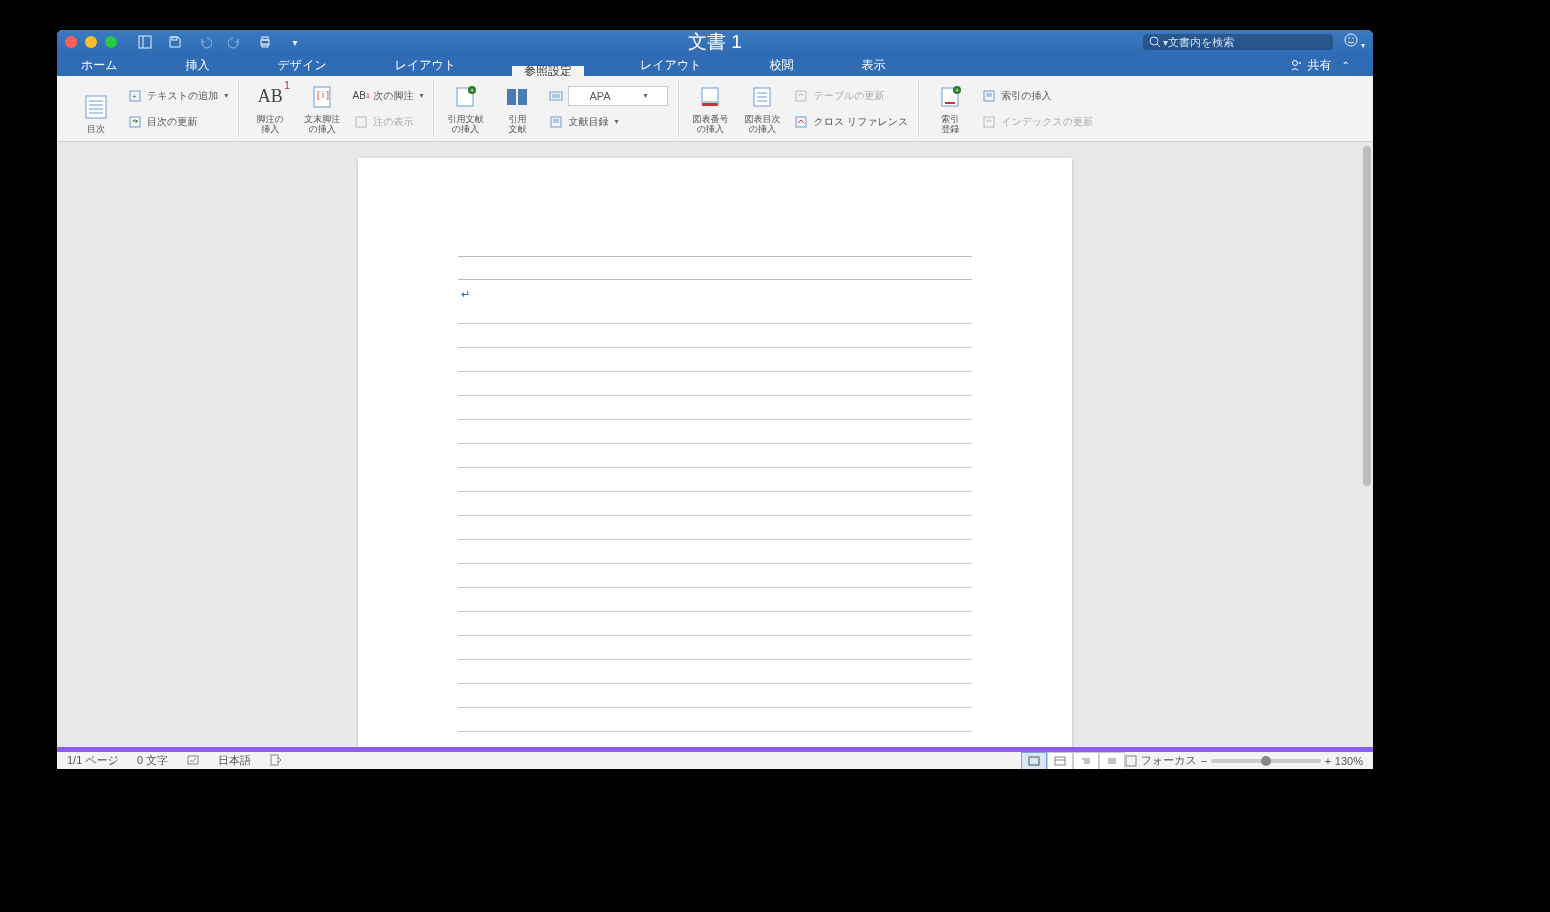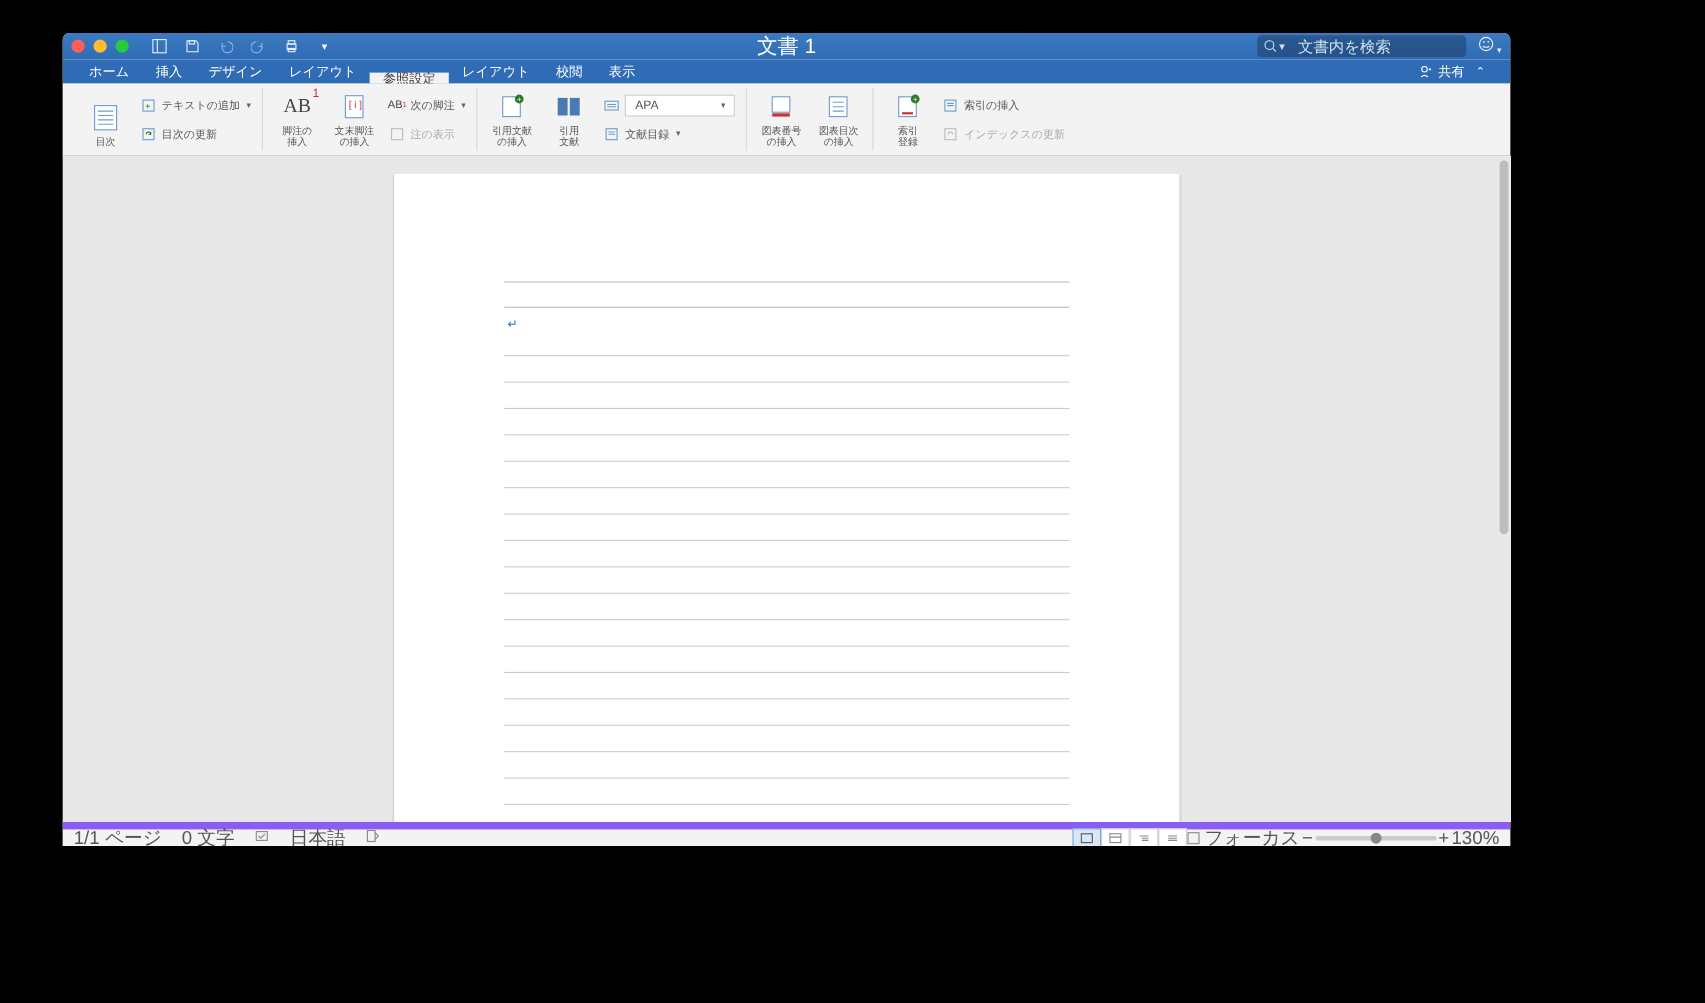--- a/index.html
+++ b/index.html
@@ -12,55 +12,55 @@
 .tl { width: 12px; height: 12px; border-radius: 50%; }
 .tl.red { background: #ff5f57; }
 .tl.yellow { background: #febc2e; }
 .tl.green { background: #28c840; }
 .qat { display: flex; gap: 14px; margin-left: 20px; align-items: center; }
 .qat-icon { width: 16px; height: 16px; display: flex; align-items: center; justify-content: center; color: #fff; opacity: .9; }
 .doc-title { position: absolute; left: 50%; transform: translateX(-50%); color: #fff; font-size: 19px; }
 .title-right { margin-left: auto; display: flex; align-items: center; gap: 10px; }
 .search-wrap { background: rgba(0,0,0,.25); border-radius: 4px; padding: 2px 6px; display: flex; align-items: center; width: 190px; }
 .search-wrap svg { flex-shrink: 0; }
-.search-input { background: transparent; border: none; outline: none; color: #fff; font-size: 14px; width: 100%; margin-left: 12px; }
+.search-input { background: transparent; border: none; outline: none; color: #fff; font-size: 11px; width: 100%; margin-left: 0; }
 .search-input::placeholder { color: #cfe0f3; }
 .smiley { color: #fff; opacity: .9; }
 
 
-.tabs-row { height: 22px; background: #2f6cb5; display: flex; align-items: stretch; padding-left: 12px; }
+.tabs-row { height: 22px; background: #2f6cb5; display: flex; align-items: stretch; padding-left: 12px; gap: 44px; }
 .tab { padding: 0 12px; color: #fff; font-size: 12px; display: flex; align-items: center; cursor: pointer; }
 .tab.active { background: #f3f3f3; color: #333; margin-top: 12px; }
 .tabs-right { margin-left: auto; display: flex; align-items: center; padding-right: 23px; gap: 10px; color: #fff; font-size: 12px; }
 .share-btn { display: flex; align-items: center; gap: 4px; }
 
 
 .ribbon { height: 66px; background: #f3f3f3; border-bottom: 1px solid #d0d0d0; display: flex; align-items: stretch; padding: 4px 8px; gap: 0; }
 .rgroup { display: flex; align-items: center; padding: 0 8px; border-right: 1px solid #d8d8d8; gap: 6px; }
 .rgroup:last-child { border-right: none; }
 .big-btn { display: flex; flex-direction: column; align-items: center; justify-content: flex-end; width: 46px; height: 56px; font-size: 9px; color: #555; text-align: center; line-height: 1.1; cursor: pointer; padding-bottom: 2px; }
 .big-btn .icon-box { width: 32px; height: 32px; display: flex; align-items: center; justify-content: center; margin-bottom: 2px; }
 .small-rows { display: flex; flex-direction: column; gap: 4px; justify-content: center; }
 .small-btn { display: flex; align-items: center; gap: 4px; font-size: 10px; color: #555; cursor: pointer; height: 22px; padding: 0 2px; }
 .small-btn.disabled { color: #aaa; }
 .small-btn .si { width: 16px; height: 16px; display: flex; align-items: center; justify-content: center; }
 .drop-tri { font-size: 8px; margin-left: 2px; color: #666; }
-.style-select { display: flex; align-items: center; border: 1px solid #ccc; background: #fff; height: 20px; width: 100px; font-size: 11px; padding: 0 8px; justify-content: space-between; }
+.style-select { display: flex; align-items: center; border: 1px solid #ccc; background: #fff; height: 20px; width: 100px; font-size: 11px; padding: 0 20px; justify-content: space-between; }
 
 
 .doc-area { flex: 1; background: #e8e8e8; overflow: auto; position: relative; }
 .page { width: 714px; min-height: 920px; background: #fff; margin: 16px auto 40px; box-shadow: 0 1px 3px rgba(0,0,0,.2); position: relative; padding: 100px 100px 60px 100px; }
 .header-rule { position: absolute; left: 100px; right: 100px; top: 98px; border-top: 1px solid #bbb; height: 24px; border-bottom: 1px solid #bbb; }
 .cursor-mark { position: absolute; left: 103px; top: 130px; color: #2f6cb5; font-size: 11px; }
 .ruled-line { border-bottom: 1px solid #ccc; height: 24px; }
 .scroll-stub { position: absolute; right: 0; top: 0; bottom: 0; width: 14px; background: #e8e8e8; }
 .scroll-thumb { position: absolute; right: 2px; top: 4px; width: 8px; height: 340px; background: #bdbdbd; border-radius: 4px; }
 
 
-.statusbar { height: 22px; background: #f3f3f3; border-top: 7px solid #8b5cf6; display: flex; align-items: center; font-size: 17px; color: #555; padding: 0 10px; gap: 18px; }
+.statusbar { height: 22px; background: #f3f3f3; border-top: 5px solid #8b5cf6; display: flex; align-items: center; font-size: 11px; color: #555; padding: 0 10px; gap: 18px; }
 .sb-right { margin-left: auto; display: flex; align-items: center; gap: 0; }
 .view-btns { display: flex; gap: 0; }
 .vb { width: 26px; height: 18px; border: 1px solid #ccc; display: flex; align-items: center; justify-content: center; background: #fff; }
 .vb.active { background: #d9e6f5; border-color: #7aa8d8; }
 .zoom-slider { width: 110px; height: 4px; background: #ccc; position: relative; border-radius: 2px; }
 .zoom-slider .knob { position: absolute; width: 10px; height: 10px; background: #888; border-radius: 50%; top: -3px; left: 50px; }
 .zoom-btn { width: 14px; text-align: center; cursor: pointer; }
 </style>
 </head>
 <body>
@@ -286,20 +286,40 @@
         <div class="icon-box">
             <svg width="26" height="26" viewBox="0 0 26 26">
               <rect x="5" y="4" width="16" height="18" fill="#fff" stroke="#6b9bd1"></rect>
               <line x1="8" y1="9" x2="18" y2="9" stroke="#6b9bd1"></line>
               <line x1="8" y1="13" x2="18" y2="13" stroke="#6b9bd1"></line>
               <line x1="8" y1="17" x2="18" y2="17" stroke="#6b9bd1"></line>
             </svg>
           </div>
         <span>図表目次</span>
         <span>の挿入</span>
+      </div>
+      <div class="small-rows">
+        <div class="small-btn disabled">
+          <span class="si">
+              <svg width="14" height="14" viewBox="0 0 14 14">
+                <rect x="2" y="2" width="10" height="10" fill="none" stroke="#bbb"></rect>
+                <path d="M5 7a2 2 0 1 1 4 0" fill="none" stroke="#9c9"></path>
+              </svg>
+            </span>
+          <span>テーブルの更新</span>
+        </div>
+        <div class="small-btn">
+          <span class="si">
+              <svg width="14" height="14" viewBox="0 0 14 14">
+                <rect x="2" y="2" width="10" height="10" fill="none" stroke="#6b9bd1"></rect>
+                <path d="M4 8l3-3 3 3" fill="none" stroke="#c33"></path>
+              </svg>
+            </span>
+          <span>クロス リファレンス</span>
+        </div>
       </div>
     </div>
 
     <div class="rgroup">
       <div class="big-btn">
         <div class="icon-box">
             <svg width="26" height="26" viewBox="0 0 26 26">
               <rect x="5" y="4" width="16" height="18" fill="#fff" stroke="#6b9bd1"></rect>
               <rect x="8" y="18" width="10" height="2" fill="#c33"></rect>
               <circle cx="20" cy="6" r="4" fill="#2a7a2a"></circle>

